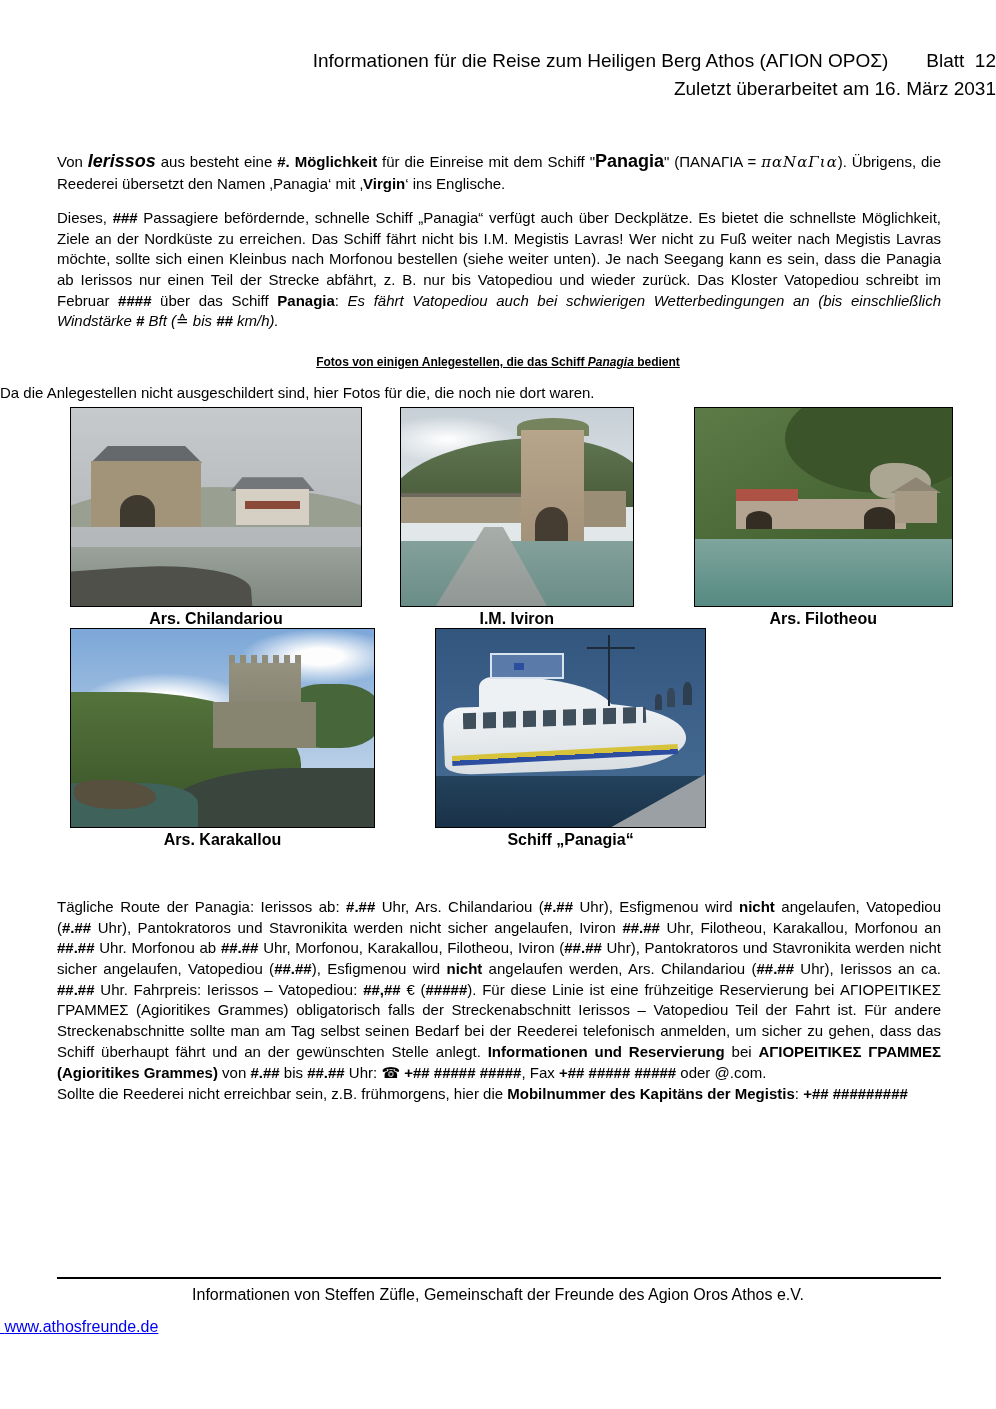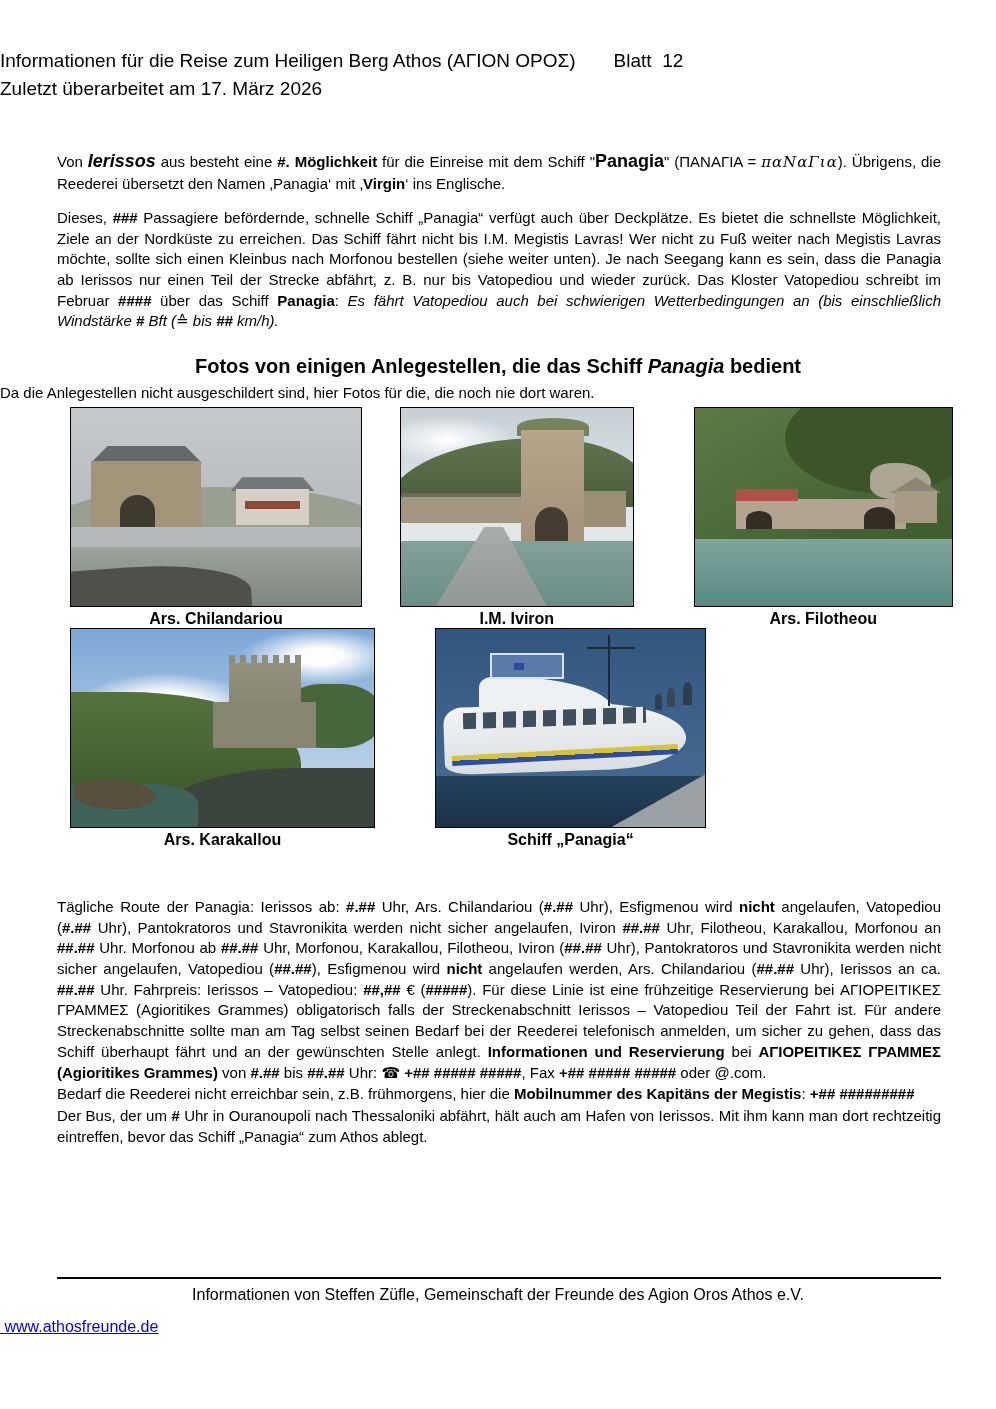--- a/index.html
+++ b/index.html
@@ -1,31 +1,31 @@
 <!DOCTYPE html>
 <html lang="de"><head>
 <meta charset="utf-8">
 <style>
   html,body{margin:0;padding:0;background:#888;}
   .page{position:relative;width:996px;height:1409px;margin:0 auto;background:#fff;
         font-family:"Liberation Sans","DejaVu Sans",sans-serif;color:#000;overflow:hidden;}
   
-  .header{position:absolute;top:47px;left:0;right:0;text-align:left;font-size:19px;line-height:28px;}
+  .header{position:absolute;top:47px;left:0;right:0;text-align:right;font-size:19px;line-height:28px;}
   .h-gap{display:inline-block;width:38px;}
   .pre{white-space:pre-wrap;}
   
   .body-p{font-size:15px;line-height:1.38;text-align:justify;margin:0 0 6px 0;}
   .p-intro{position:absolute;top:149px;left:57px;width:884px;}
   .p-ship{position:absolute;top:208px;left:57px;width:884px;}
   .b{font-weight:bold;}
   .i{font-style:italic;}
   .xl{font-size:18px;}
   .byz{font-family:"DejaVu Serif",serif;font-style:italic;letter-spacing:1px;}
   
-  .section-head{position:absolute;top:355px;left:0;right:0;text-align:center;font-size:20px;font-weight:bold;}
+  .section-head{position:absolute;top:355px;left:0;right:0;text-align:center;font-size:12px;font-weight:bold;text-decoration:underline;}
   .section-sub{position:absolute;top:384px;left:0;right:0;text-align:left;font-size:15px;}
   .grid{position:absolute;top:407px;left:70px;width:883px;}
   .row{display:flex;}
   .cell{display:flex;flex-direction:column;}
   .c1{width:305px;} .c2{width:244px;margin-left:38px;} .c3{width:271px;margin-left:60px;}
   .ph{position:relative;height:198px;border:1px solid #000;overflow:hidden;background:#aab;}
   .ph div{position:absolute;}
   .cap{font-weight:bold;font-size:16px;text-align:center;margin-top:2px;height:19px;line-height:19px;}
   .row2{margin-top:0px;}
   
@@ -109,21 +109,21 @@
   .footer-links{position:absolute;top:1318px;left:0;right:0;display:flex;justify-content:flex-end;gap:72px;font-size:16px;flex-direction:column;}
   .footer-links a{color:#0000EE;text-decoration:underline;}
 </style>
 </head>
 <body>
 
 <div class="page">
 
   <div class="header">
     <div class="pre"><span>Informationen für die Reise zum Heiligen Berg Athos (ΑΓΙΟΝ ΟΡΟΣ)</span><span class="h-gap"></span><span class="pre">Blatt  12</span></div>
-    <div>Zuletzt überarbeitet am 17. März 2026</div>
+    <div>Zuletzt überarbeitet am 16. März 2031</div>
   </div>
 
   <p class="body-p p-intro"><span>Von </span><span class="b i xl">Ierissos</span><span> aus besteht eine </span><span class="b">#. Möglichkeit</span><span> für die Einreise mit dem Schiff "</span><span class="b xl">Panagia</span><span>" (ΠΑΝΑΓΙΑ = </span><span class="byz">παΝαΓια</span><span>). Übrigens, die Reederei übersetzt den Namen ‚Panagia‘ mit ‚</span><span class="b">Virgin</span><span>‘ ins Englische.</span></p>
 
   <p class="body-p p-ship"><span>Dieses, </span><span class="b">###</span><span> Passagiere befördernde, schnelle Schiff „Panagia“ verfügt auch über Deckplätze. Es bietet die schnellste Möglichkeit, Ziele an der Nordküste zu erreichen. Das Schiff fährt nicht bis I.M. Megistis Lavras! Wer nicht zu Fuß weiter nach Megistis Lavras möchte, sollte sich einen Kleinbus nach Morfonou bestellen (siehe weiter unten). Je nach Seegang kann es sein, dass die Panagia ab Ierissos nur einen Teil der Strecke abfährt, z. B. nur bis Vatopediou und wieder zurück. Das Kloster Vatopediou schreibt im Februar </span><span class="b">####</span><span> über das Schiff </span><span class="b">Panagia</span><span>: </span><span class="i">Es fährt Vatopediou auch bei schwierigen Wetterbedingungen an (bis einschließlich Windstärke </span><span class="b i">#</span><span class="i"> Bft (≙ bis </span><span class="b i">##</span><span class="i"> km/h).</span></p>
 
   <div class="section-head"><span>Fotos von einigen Anlegestellen, die das Schiff </span><span class="i">Panagia</span><span> bedient</span></div>
   <div class="section-sub">Da die Anlegestellen nicht ausgeschildert sind, hier Fotos für die, die noch nie dort waren.</div>
 
   <div class="grid">
@@ -208,22 +208,21 @@
           <div class="p6-p2"></div>
           <div class="p6-p3"></div>
         </div>
         <div class="cap">Schiff „Panagia“</div>
       </div>
     </div>
   </div>
 
   <div class="lower">
     <p class="body-p"><span>Tägliche Route der Panagia: Ierissos ab: </span><span class="b">#.##</span><span> Uhr, Ars. Chilandariou (</span><span class="b">#.##</span><span> Uhr), Esfigmenou wird </span><span class="b">nicht</span><span> angelaufen, Vatopediou (</span><span class="b">#.##</span><span> Uhr), Pantokratoros und Stavronikita werden nicht sicher angelaufen, Iviron </span><span class="b">##.##</span><span> Uhr, Filotheou, Karakallou, Morfonou an </span><span class="b">##.##</span><span> Uhr. Morfonou ab </span><span class="b">##.##</span><span> Uhr, Morfonou, Karakallou, Filotheou, Iviron (</span><span class="b">##.##</span><span> Uhr), Pantokratoros und Stavronikita werden nicht sicher angelaufen, Vatopediou (</span><span class="b">##.##</span><span>), Esfigmenou wird </span><span class="b">nicht</span><span> angelaufen werden, Ars. Chilandariou (</span><span class="b">##.##</span><span> Uhr), Ierissos an ca. </span><span class="b">##.##</span><span> Uhr. Fahrpreis: Ierissos – Vatopediou: </span><span class="b">##,##</span><span> € (</span><span class="b">#####</span><span>). Für diese Linie ist eine frühzeitige Reservierung bei ΑΓΙΟΡΕΙΤΙΚΕΣ ΓΡΑΜΜΕΣ (Agioritikes Grammes) obligatorisch falls der Streckenabschnitt Ierissos – Vatopediou Teil der Fahrt ist. Für andere Streckenabschnitte sollte man am Tag selbst seinen Bedarf bei der Reederei telefonisch anmelden, um sicher zu gehen, dass das Schiff überhaupt fährt und an der gewünschten Stelle anlegt. </span><span class="b">Informationen und Reservierung</span><span> bei </span><span class="b">ΑΓΙΟΡΕΙΤΙΚΕΣ ΓΡΑΜΜΕΣ (Agioritikes Grammes)</span><span> von </span><span class="b">#.##</span><span> bis </span><span class="b">##.##</span><span> Uhr: </span><span>☎ </span><span class="b">+## ##### #####</span><span>, Fax </span><span class="b">+## ##### #####</span><span> oder @.com.</span></p>
-    <p class="body-p"><span>Bedarf die Reederei nicht erreichbar sein, z.B. frühmorgens, hier die </span><span class="b">Mobilnummer des Kapitäns der Megistis</span><span>: </span><span class="b">+## #########</span></p>
-    <p class="body-p"><span>Der Bus, der um </span><span class="b">#</span><span> Uhr in Ouranoupoli nach Thessaloniki abfährt, hält auch am Hafen von Ierissos. Mit ihm kann man dort rechtzeitig eintreffen, bevor das Schiff „Panagia“ zum Athos ablegt.</span></p>
+    <p class="body-p"><span>Sollte die Reederei nicht erreichbar sein, z.B. frühmorgens, hier die </span><span class="b">Mobilnummer des Kapitäns der Megistis</span><span>: </span><span class="b">+## #########</span></p>
   </div>
 
   <div class="rule"></div>
   <div class="footer-info">Informationen von Steffen Züfle, Gemeinschaft der Freunde des Agion Oros Athos e.V.</div>
   <div class="footer-links">
     <a href="#" class="pre"> www.athosfreunde.de</a>
     <a href="#">berater@athosfreunde.de</a>
   </div>
 
 </div>

